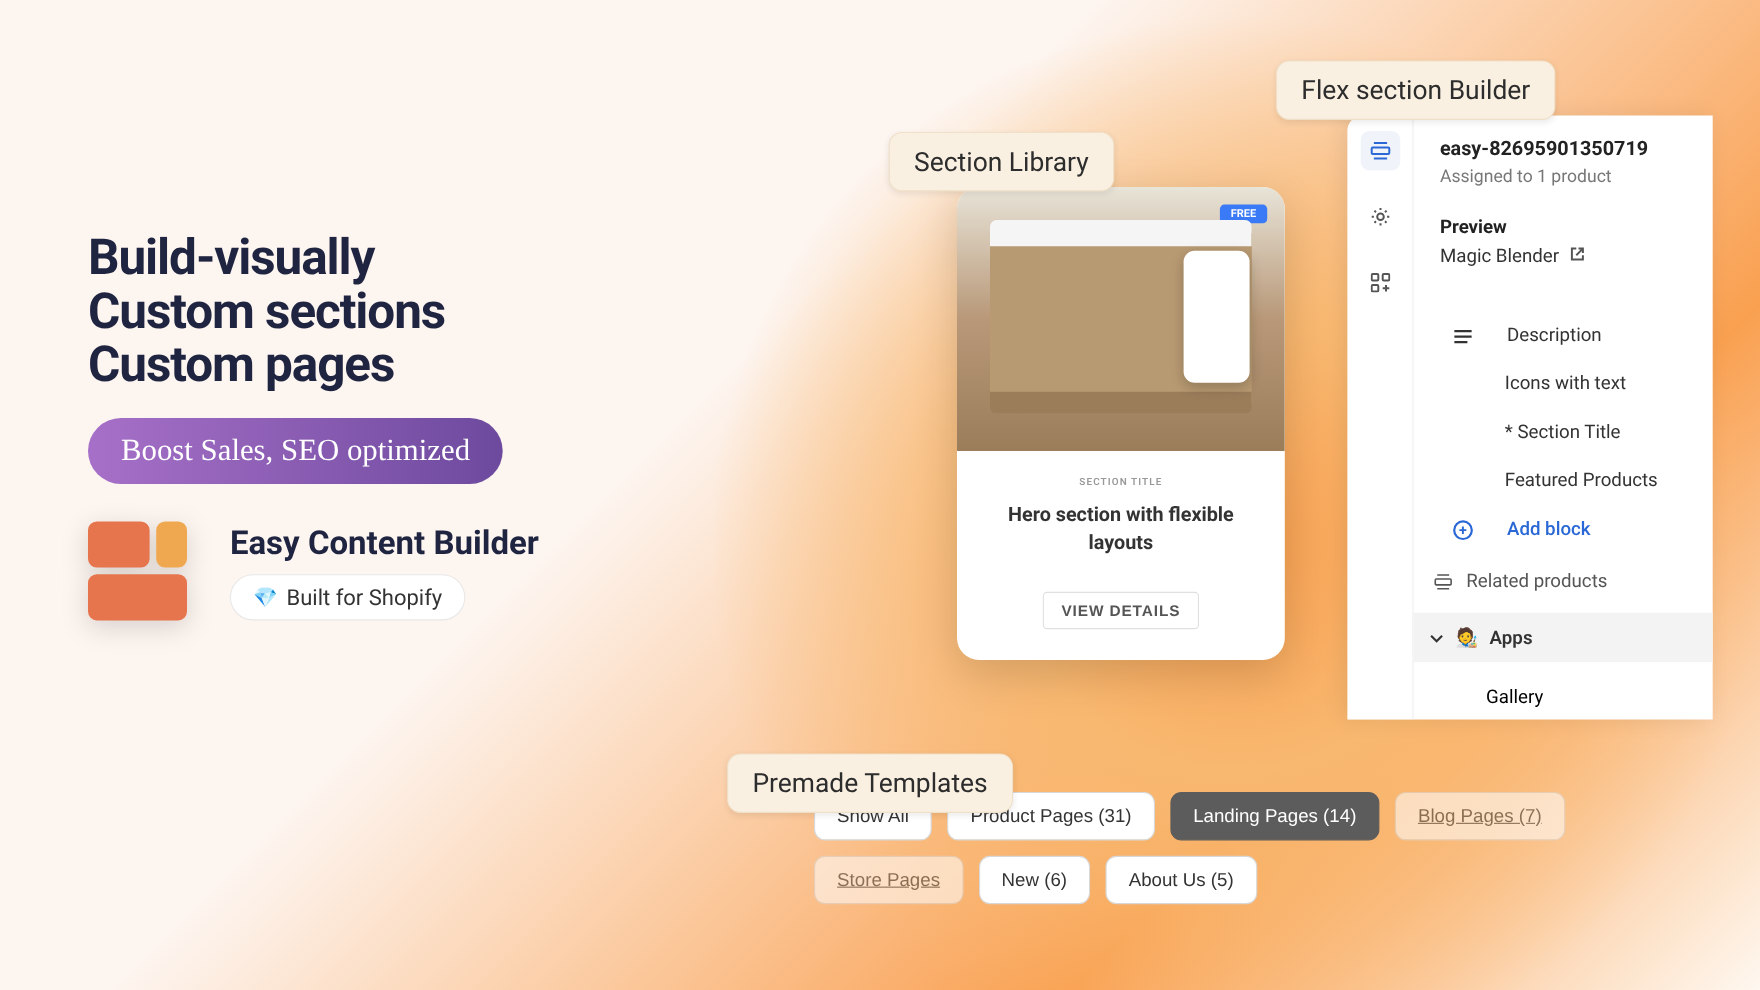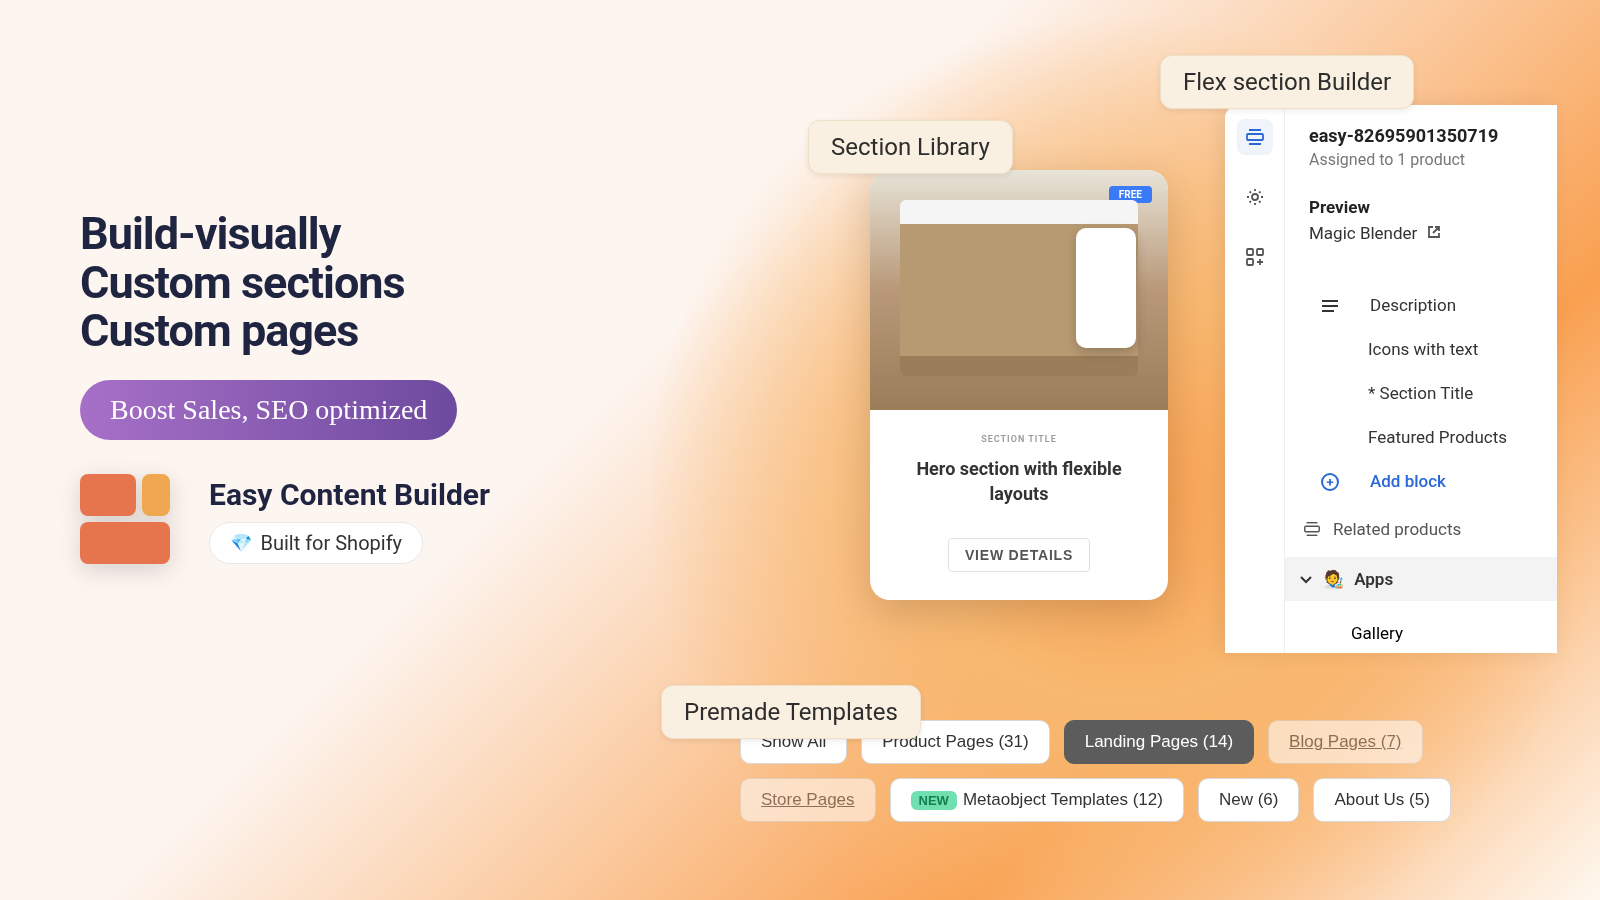--- a/index.html
+++ b/index.html
@@ -451,16 +451,15 @@
     </div>
   </div>
 </div>
 
 <div class="filters-row" id="filters-row">
     <button class="filter-btn">Show All</button>
     <button class="filter-btn">Product Pages (31)</button>
     <button class="filter-btn active">Landing Pages (14)</button>
     <button class="filter-btn faded">Blog Pages (7)</button>
     <button class="filter-btn faded">Store Pages</button>
-    <button class="filter-btn"><span class="new-badge-sm">NEW</span>Metaobject Templates (12)</button>
     <button class="filter-btn">New (6)</button>
     <button class="filter-btn">About Us (5)</button>
   </div>
 
 </body></html>

